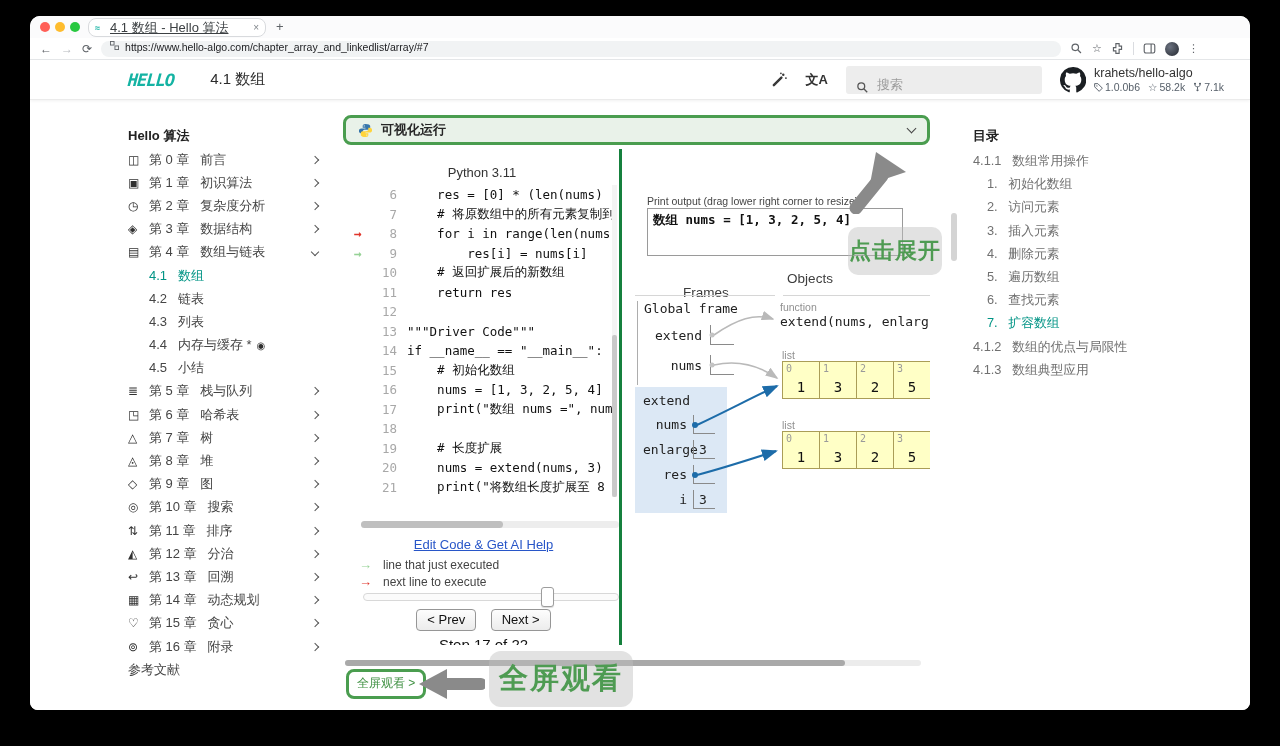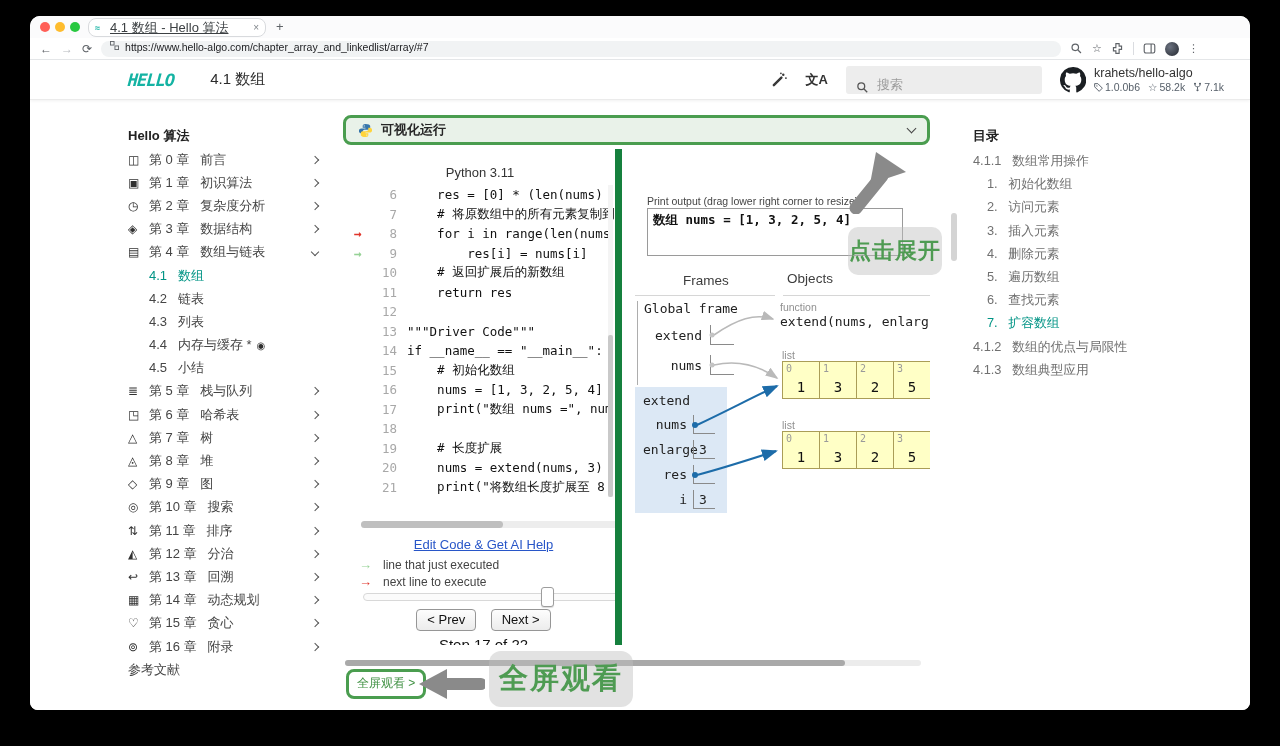--- a/index.html
+++ b/index.html
@@ -63,21 +63,21 @@
   .tocrow.active{color:#009485;}
   .scrollpill{position:absolute;left:921px;top:113px;width:6px;height:48px;background:#d4d4d4;border-radius:3px;}
 
   
   .panel{position:absolute;left:313px;top:15px;width:587px;height:592px;background:#fff;}
   .summary{position:absolute;left:0;top:0;width:587px;height:30px;border:3px solid #4a9d4f;border-radius:8px;background:#e9f2e9;display:flex;align-items:center;padding:0 12px;gap:8px;}
   .sumlabel{font-size:13px;font-weight:bold;color:#262626;}
   .sumchev{width:7px;height:7px;border-right:1.6px solid #444;border-bottom:1.6px solid #444;transform:rotate(45deg);margin-left:auto;margin-top:-3px;}
 
   .tutor{position:absolute;left:0;top:34px;width:587px;height:500px;}
-  .codecol{position:absolute;left:2px;top:0;width:277px;height:496px;border-right:7px solid #15803d;overflow:hidden;}
+  .codecol{position:absolute;left:2px;top:0;width:277px;height:496px;border-right:3px solid #15803d;overflow:hidden;}
   .langheader{position:absolute;top:16px;left:0;width:100%;text-align:center;font-size:13px;color:#333;}
   .coderows{position:absolute;left:0;top:36px;width:277px;}
   .crow{display:flex;align-items:center;height:19.5px;font-family:"DejaVu Sans Mono",monospace;font-size:12.5px;}
   .cmark{width:26px;text-align:center;font-weight:bold;font-size:13px;color:transparent;}
   .cmark.red{color:#e0352b}.cmark.green{color:#96d296}
   .cnum{width:26px;text-align:right;color:#a8a8a8;}
   .ctext{margin-left:10px;white-space:pre;color:#111;}
   .vscroll{position:absolute;right:2px;top:36px;width:5px;height:312px;background:#f4f4f4;}
   .vthumb{position:absolute;top:150px;width:5px;height:162px;background:#c9c9c9;border-radius:2px;}
   .hscroll{position:absolute;left:16px;top:372px;width:258px;height:7px;background:#ededed;border-radius:4px;}
@@ -89,21 +89,21 @@
   .larrow.green{color:#96d296}.larrow.red{color:#e0352b}
   .slider{position:absolute;left:18px;top:444px;width:256px;height:8px;background:#fbfbfb;border:1px solid #d8d8d8;border-radius:5px;}
   .sthumb{position:absolute;left:177px;top:-7px;width:13px;height:20px;background:#fff;border:1px solid #9d9d9d;border-radius:3px;box-shadow:0 1px 1px rgba(0,0,0,.15);}
   .btnrow{position:absolute;left:0;top:460px;width:277px;text-align:center;}
   .tbtn{display:inline-block;margin:0 5px;padding:2px 10px 3px;font-size:13px;color:#111;background:linear-gradient(#fdfdfd,#ececec);border:1px solid #969696;border-radius:4px;}
   .step{position:absolute;left:0;top:487px;width:277px;text-align:center;font-size:15px;color:#111;}
 
   .vizcol{position:absolute;left:292px;top:0;width:295px;height:496px;overflow:hidden;}
   .printlabel{position:absolute;left:12px;top:46px;font-size:10.5px;color:#444;}
   .printbox{position:absolute;left:12px;top:59px;width:256px;height:48px;border:1px solid #9a9a9a;background:#fff;padding:3px 5px;font-family:"DejaVu Sans Mono",monospace;font-size:12.5px;font-weight:bold;color:#111;}
-  .fhdr{position:absolute;left:21px;top:124px;width:100px;text-align:center;font-size:13.5px;color:#3d3d3d;}
+  .fhdr{position:absolute;left:21px;top:136px;width:100px;text-align:center;font-size:13.5px;color:#3d3d3d;}
   .ohdr{position:absolute;left:135px;top:122px;width:80px;text-align:center;font-size:13.5px;color:#3d3d3d;}
   .hr1{position:absolute;left:0;top:146px;width:140px;height:1px;background:#d6d6d6;}
   .hr2{position:absolute;left:148px;top:146px;width:147px;height:1px;background:#d6d6d6;}
   .gframe{position:absolute;left:2px;top:152px;width:150px;height:84px;border-left:1px solid #adadad;padding-left:6px;}
   .gflabel{font-family:"DejaVu Sans Mono",monospace;font-size:13px;color:#222;height:16px;}
   .gvarrow{display:flex;align-items:center;height:20px;margin-top:10px;}
   .gvarrow:first-of-type{margin-top:8px;}
   .vname{width:66px;text-align:right;font-family:"DejaVu Sans Mono",monospace;font-size:13px;color:#222;padding-right:8px;white-space:nowrap;}
   .vcell{width:24px;height:20px;border-left:1px solid #8a8a8a;border-bottom:1px solid #8a8a8a;font-family:"DejaVu Sans Mono",monospace;font-size:13px;color:#222;display:flex;align-items:center;padding-left:5px;}
   .eframe{position:absolute;left:0;top:238px;width:92px;height:126px;background:#dce8f5;padding:6px 0 0 8px;}

